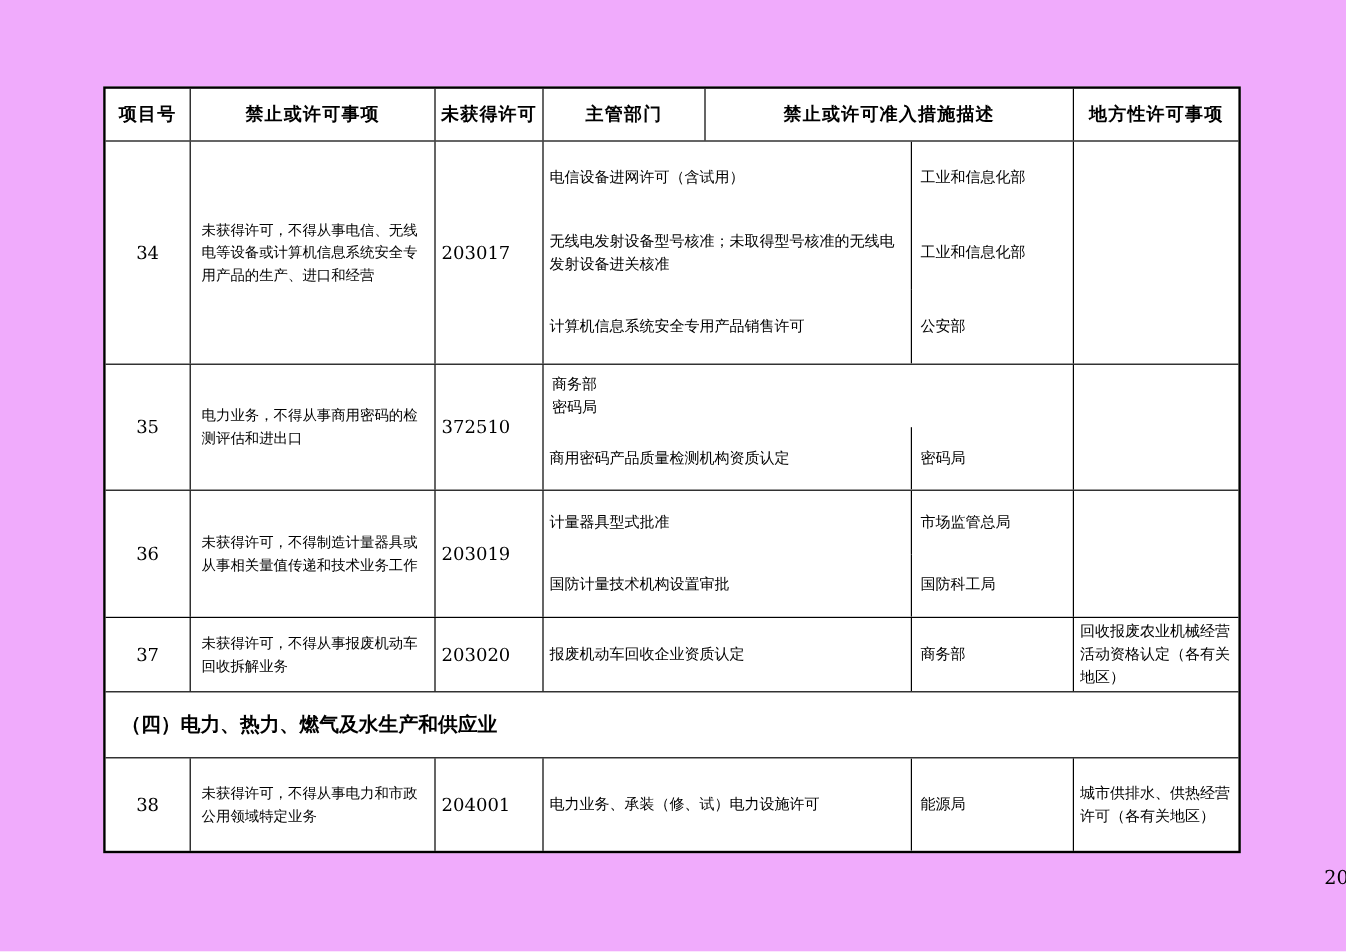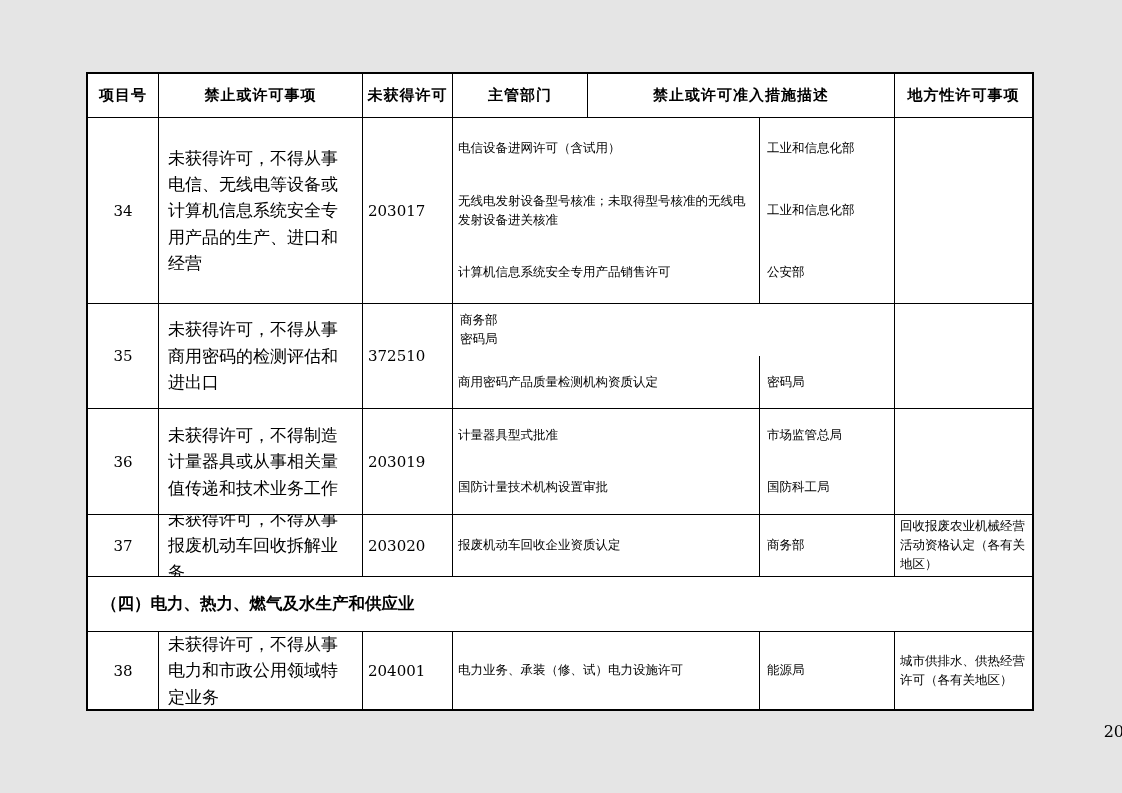--- a/index.html
+++ b/index.html
@@ -4,21 +4,21 @@
 <style>
   * { box-sizing: border-box; margin: 0; padding: 0; }
   html, body { background: #ffffff; }
   body {
     width: 1122px; height: 793px;
     font-family: "DejaVu Serif", "Liberation Serif", serif;
     color: #000;
     position: relative;
     overflow: hidden;
   }
-  .page { position: relative; width: 1122px; height: 793px; background: #e5e5e5; }
+  .page { position: relative; width: 1122px; height: 793px; background: #f0abfc; }
 
   .doc-table {
     position: absolute; left: 86px; top: 72px; width: 948px;
     border: 2px solid #000;
     display: flex; flex-direction: column;
     background: #fff;
   }
   .trow { display: flex; border-bottom: 1px solid #000; width: 100%; }
   .trow:last-child { border-bottom: none; }
 
@@ -42,21 +42,21 @@
   }
 
   
   .col-id {
     display: flex; align-items: center; justify-content: center;
     font-size: 15px;
   }
   .col-item {
     display: flex; align-items: center;
     padding: 4px 9px;
-    font-size: 17px; line-height: 1.55;
+    font-size: 12px; line-height: 1.55;
     word-break: break-all; line-break: anywhere;
   }
   .col-code {
     display: flex; align-items: center;
     padding-left: 5px; font-size: 15px;
   }
   .col-measures { display: flex; flex-direction: column; }
   .mrow { flex: 1 1 0; display: flex; min-height: 0; }
   .mdesc {
     width: 307px; flex: 0 0 307px;
@@ -129,21 +129,21 @@
         <div class="mrow">
           <div class="mdesc">计算机信息系统安全专用产品销售许可</div>
           <div class="mdept">公安部</div>
         </div>
       </div>
       <div class="cell w-local col-local"></div>
     </div>
 
     <div class="trow r-35">
       <div class="cell w-id col-id">35</div>
-      <div class="cell w-item col-item">未获得许可，不得从事商用密码的检测评估和进出口</div>
+      <div class="cell w-item col-item">电力业务，不得从事商用密码的检测评估和进出口</div>
       <div class="cell w-code col-code">372510</div>
       <div class="cell w-meas col-measures">
         <div class="mrow">
           <div class="mdept">商务部
 密码局</div>
         </div>
         <div class="mrow">
           <div class="mdesc">商用密码产品质量检测机构资质认定</div>
           <div class="mdept">密码局</div>
         </div>

